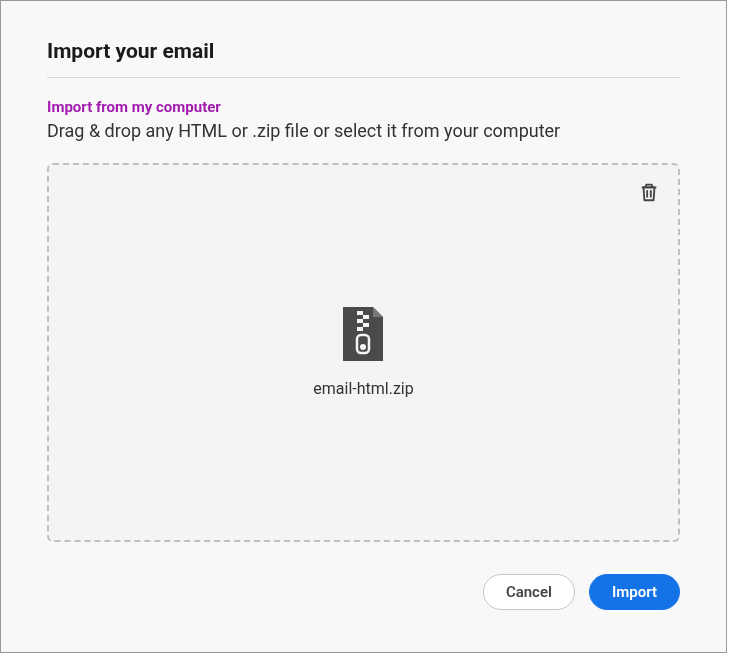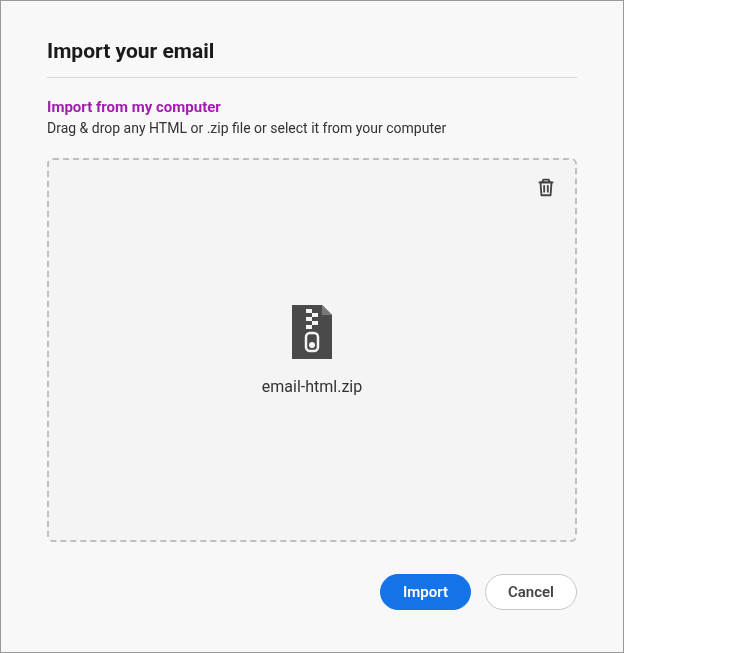--- a/index.html
+++ b/index.html
@@ -7,21 +7,21 @@
       margin: 0;
       padding: 0;
     }
     body {
       font-family: -apple-system, BlinkMacSystemFont, "Segoe UI", Roboto, Helvetica, Arial, sans-serif;
       background: #ffffff;
       width: 750px;
       height: 653px;
     }
     .dialog {
-      width: 624px;
+      width: 727px;
       height: 653px;
       border: 1px solid #999;
       background: #f8f8f8;
       padding: 38px 46px 42px 46px;
       display: flex;
       flex-direction: column;
     }
     .page-title {
       font-size: 21px;
       font-weight: 700;
@@ -33,21 +33,21 @@
       border-top: 1px solid #d8d8d8;
       margin-bottom: 20px;
     }
     .section-title {
       font-size: 15px;
       font-weight: 700;
       color: #a21caf;
       margin-bottom: 4px;
     }
     .section-desc {
-      font-size: 14px;
+      font-size: 18px;
       font-weight: 400;
       color: #333;
       margin-bottom: 22px;
     }
     .dropzone {
       position: relative;
       flex: 1;
       min-height: 346px;
       border: 2px dashed #bfbfbf;
       border-radius: 6px;
@@ -143,17 +143,17 @@
           <rect x="18" y="28" width="12" height="18" rx="4" fill="none" stroke="#f4f4f4" stroke-width="2.5"></rect>
           <circle cx="24" cy="40" r="3" fill="#f4f4f4"></circle>
         </svg>
       </span>
       <div class="file-name">email-html.zip</div>
     </div>
 
   </div>
 
   <div class="footer">
+    <button class="btn btn-cancel">Cancel</button>
     <button class="btn btn-primary">Import</button>
-    <button class="btn btn-cancel">Cancel</button>
   </div>
 
 </div>
 
 </body></html>

